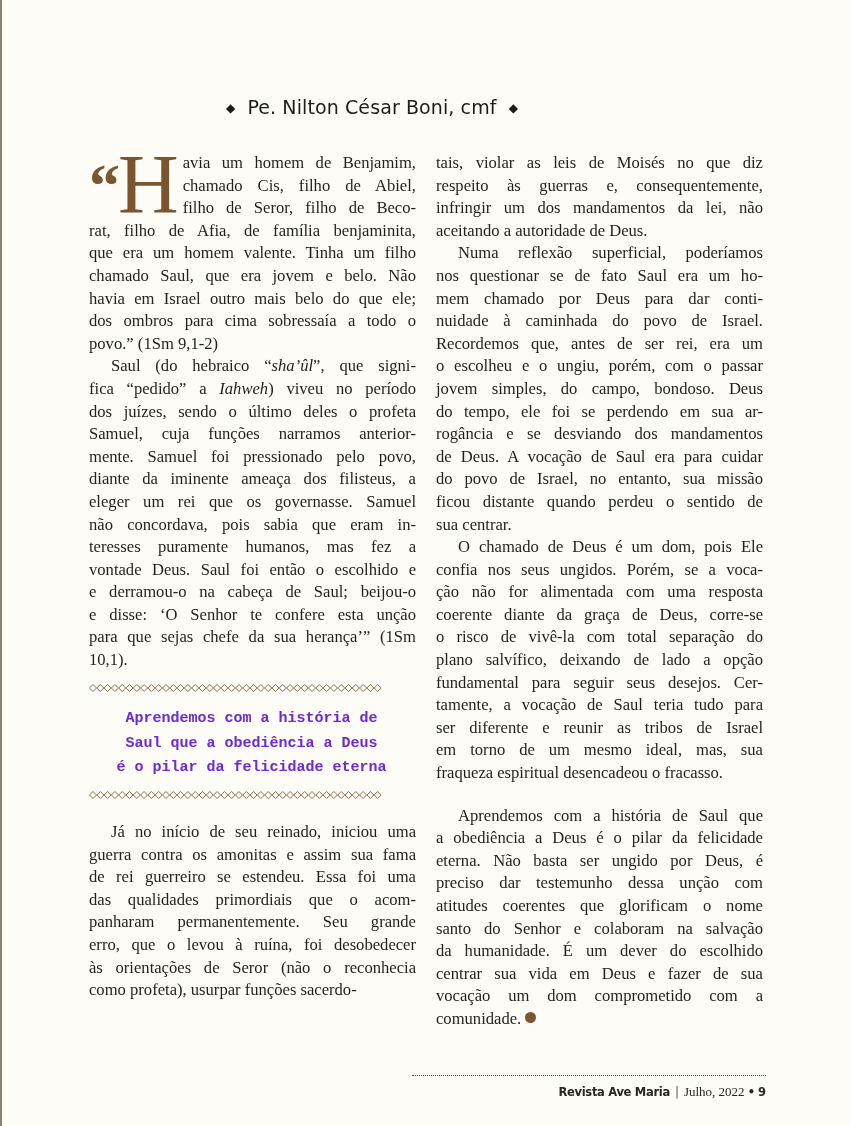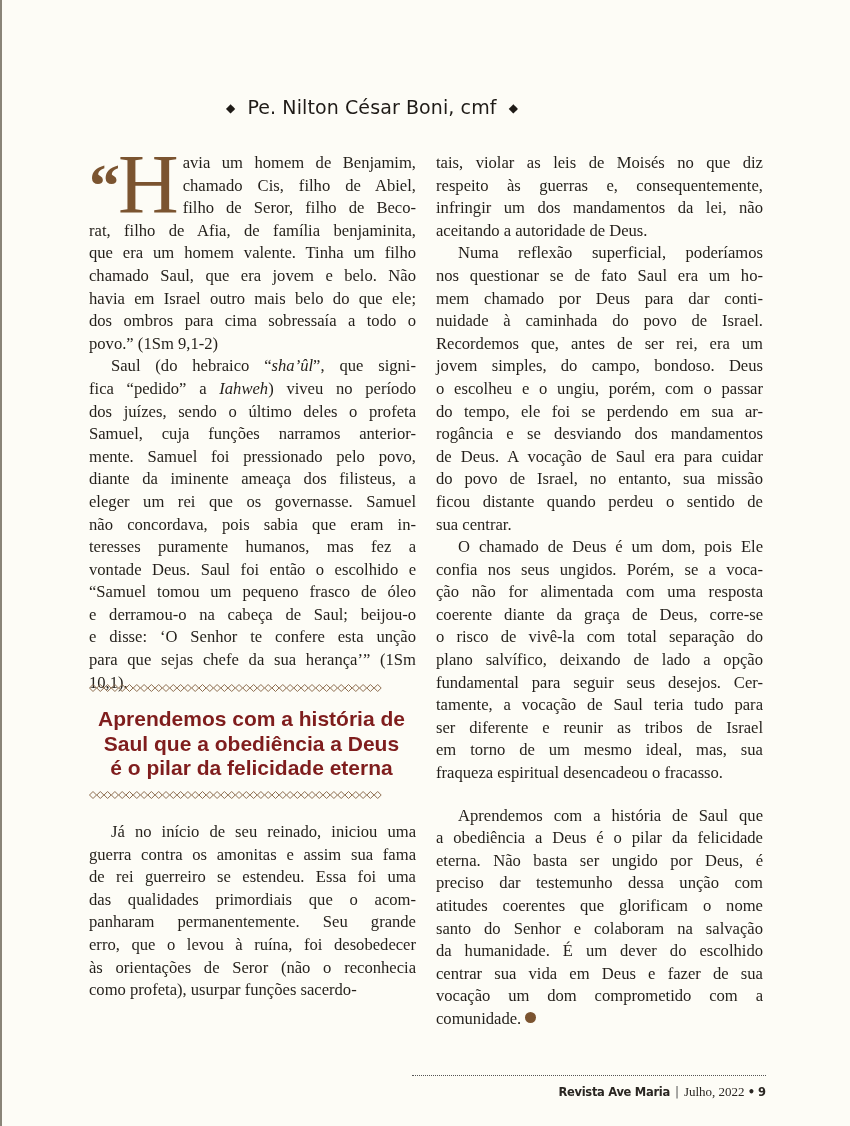--- a/index.html
+++ b/index.html
@@ -45,25 +45,25 @@
   .line { display: block; text-align: justify; text-align-last: justify; white-space: nowrap; }
   .line.last { text-align-last: left; }
   .ornament {
     position: absolute; left: 89px; width: 295px; height: 10px;
     overflow: hidden;
   }
   .ornament svg { display: block; }
   .pull-quote {
     position: absolute; left: 89px; width: 325px; top: 707px;
     text-align: center;
-    font-family: Liberation Sans, sans-serif;
+    font-family: Liberation Mono, monospace;
     font-weight: bold;
-    font-size: 21px;
+    font-size: 15px;
     line-height: 24.5px;
-    color: #7f1d1d;
+    color: #6d28d9;
   }
   .end-dot {
     display: inline-block; width: 11px; height: 11px; border-radius: 50%;
     background: #7b5430; margin-left: 4px; vertical-align: 1px;
   }
   .footer-rule {
     position: absolute; top: 1075px; left: 412px; width: 354px;
     border-top: 1px dotted #555;
   }
   .footer {
@@ -98,21 +98,20 @@
       <span class="line" style="text-indent: 22px;"><span>Saul (do hebraico “</span><em>sha’ûl</em><span>”, que signi-</span></span>
       <span class="line"><span>fica “pedido” a </span><em>Iahweh</em><span>) viveu no período</span></span>
       <span class="line">dos juízes, sendo o último deles o profeta</span>
       <span class="line">Samuel, cuja funções narramos anterior-</span>
       <span class="line">mente. Samuel foi pressionado pelo povo,</span>
       <span class="line">diante da iminente ameaça dos filisteus, a</span>
       <span class="line">eleger um rei que os governasse. Samuel</span>
       <span class="line">não concordava, pois sabia que eram in-</span>
       <span class="line">teresses puramente humanos, mas fez a</span>
       <span class="line">vontade Deus. Saul foi então o escolhido e</span>
-      <span class="line">“Samuel tomou um pequeno frasco de óleo</span>
       <span class="line">e derramou-o na cabeça de Saul; beijou-o</span>
       <span class="line">e disse: ‘O Senhor te confere esta unção</span>
       <span class="line">para que sejas chefe da sua herança’” (1Sm</span>
       <span class="line last">10,1).</span>
     </p>
 </div>
 
 <div class="ornament" style="top:683px;">
   <svg width="295" height="10" id="orn1">
       <path d="M0.5 5 L4 1.5 L7.5 5 L4 8.5 Z" fill="none" stroke="#8d6d4f" stroke-width="1"></path>
@@ -228,22 +227,22 @@
       <span class="line">respeito às guerras e, consequentemente,</span>
       <span class="line">infringir um dos mandamentos da lei, não</span>
       <span class="line last">aceitando a autoridade de Deus.</span>
     </p>
   <p id="r-para2" style="text-indent: 0px;">
       <span class="line" style="text-indent: 22px;">Numa reflexão superficial, poderíamos</span>
       <span class="line">nos questionar se de fato Saul era um ho-</span>
       <span class="line">mem chamado por Deus para dar conti-</span>
       <span class="line">nuidade à caminhada do povo de Israel.</span>
       <span class="line">Recordemos que, antes de ser rei, era um</span>
+      <span class="line">o escolheu e o ungiu, porém, com o passar</span>
       <span class="line">jovem simples, do campo, bondoso. Deus</span>
-      <span class="line">o escolheu e o ungiu, porém, com o passar</span>
       <span class="line">do tempo, ele foi se perdendo em sua ar-</span>
       <span class="line">rogância e se desviando dos mandamentos</span>
       <span class="line">de Deus. A vocação de Saul era para cuidar</span>
       <span class="line">do povo de Israel, no entanto, sua missão</span>
       <span class="line">ficou distante quando perdeu o sentido de</span>
       <span class="line last">sua centrar.</span>
     </p>
   <p id="r-para3" style="text-indent: 0px;">
       <span class="line" style="text-indent: 22px;">O chamado de Deus é um dom, pois Ele</span>
       <span class="line">confia nos seus ungidos. Porém, se a voca-</span>

